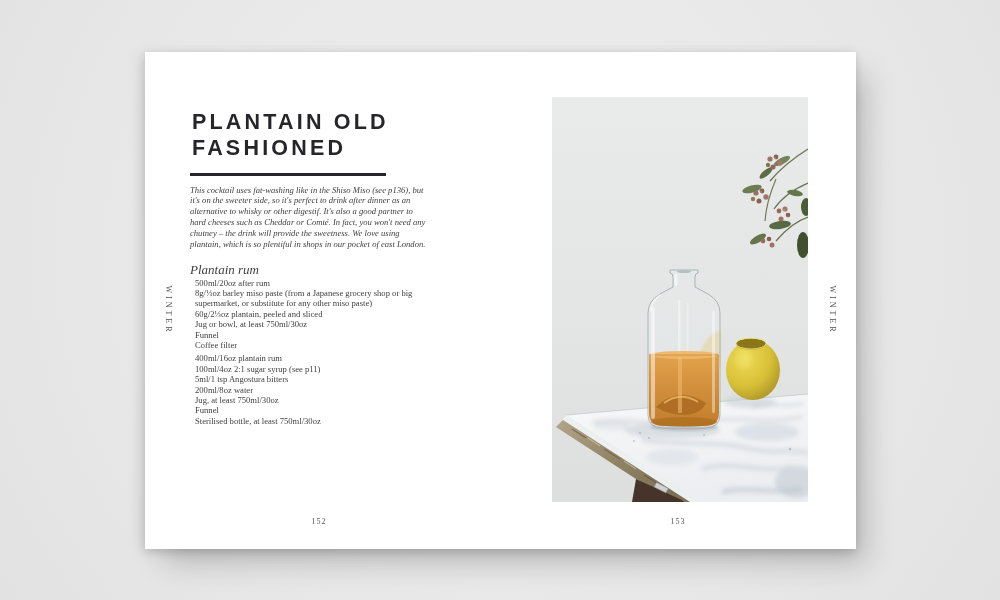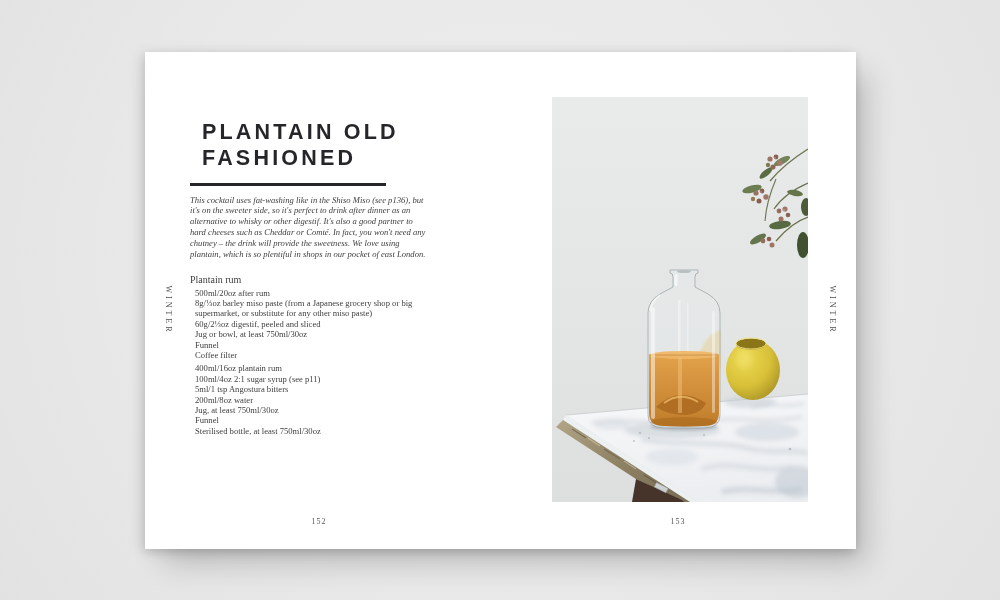--- a/index.html
+++ b/index.html
@@ -8,27 +8,27 @@
     background:radial-gradient(circle at 50% 42%, #ededed 0%, #e9e9e9 55%, #e2e2e2 100%);
     font-family:"Liberation Serif", serif;
   }
   .book{
     position:absolute;left:145px;top:52px;width:711px;height:497px;background:#ffffff;
     box-shadow:14px 18px 28px -4px rgba(0,0,0,.20), -4px 2px 14px rgba(0,0,0,.10), 0 3px 8px rgba(0,0,0,.10);
   }
   .left-content{position:absolute;left:45px;top:55px;width:240px;}
   .title{
     font-family:"Liberation Sans", sans-serif;font-weight:700;
-    font-size:21.5px;line-height:26px;letter-spacing:3.2px;color:#26262a;margin:12px;
+    font-size:21.5px;line-height:26px;letter-spacing:3.2px;color:#26262a;margin:2px;
   }
   .rule{width:196px;height:2.5px;background:#26262a;margin-top:12px;}
   .intro{font-style:italic;font-size:8.6px;line-height:10.9px;color:#3e3e3e;margin:9px 0 3px 0;width:238px;}
   .section{margin-top:15px;}
   .section + .section{margin-top:3px;}
-  .sec-head{font-size:10px;line-height:10.6px;color:#3e3e3e;}
+  .sec-head{font-style:italic;font-size:13px;line-height:10.6px;color:#3e3e3e;}
   .ing-list{margin-top:2px;}
   .equip-list{}
   .line{font-size:8.6px;line-height:10.4px;color:#3e3e3e;padding-left:5px;}
   .pageno{position:absolute;top:465px;font-size:8px;letter-spacing:1px;color:#575757;transform:translateX(-50%);}
   .pageno.pleft{left:174px;text-align:right;}
   .pageno.pright{left:533px;}
   .season-tab{
     position:absolute;top:258px;font-size:8px;letter-spacing:3px;color:#4f4f4f;
     white-space:nowrap;transform:translate(-50%,-50%) rotate(90deg);
   }
@@ -47,21 +47,21 @@
     <div class="left-content">
       <h1 class="title"><span>PLANTAIN OLD</span><br><span>FASHIONED</span></h1>
       <div class="rule"></div>
       <p class="intro">This cocktail uses fat-washing like in the Shiso Miso (see p136), but it's on the sweeter side, so it's perfect to drink after dinner as an alternative to whisky or other digestif. It's also a good partner to hard cheeses such as Cheddar or Comté. In fact, you won't need any chutney – the drink will provide the sweetness. We love using plantain, which is so plentiful in shops in our pocket of east London.</p>
 
       <div class="section">
         <div class="sec-head">Plantain rum</div>
         <div class="ing-list">
             <div class="line">500ml/20oz after rum</div>
             <div class="line">8g/⅓oz barley miso paste (from a Japanese grocery shop or big supermarket, or substitute for any other miso paste)</div>
-            <div class="line">60g/2⅓oz digestif, peeled and sliced</div>
+            <div class="line">60g/2⅓oz plantain, peeled and sliced</div>
           </div>
         <div class="equip-list">
             <div class="line">Jug or bowl, at least 750ml/30oz</div>
             <div class="line">Funnel</div>
             <div class="line">Coffee filter</div>
           </div>
       </div>
 
       <div class="section">
         <div class="ing-list">

